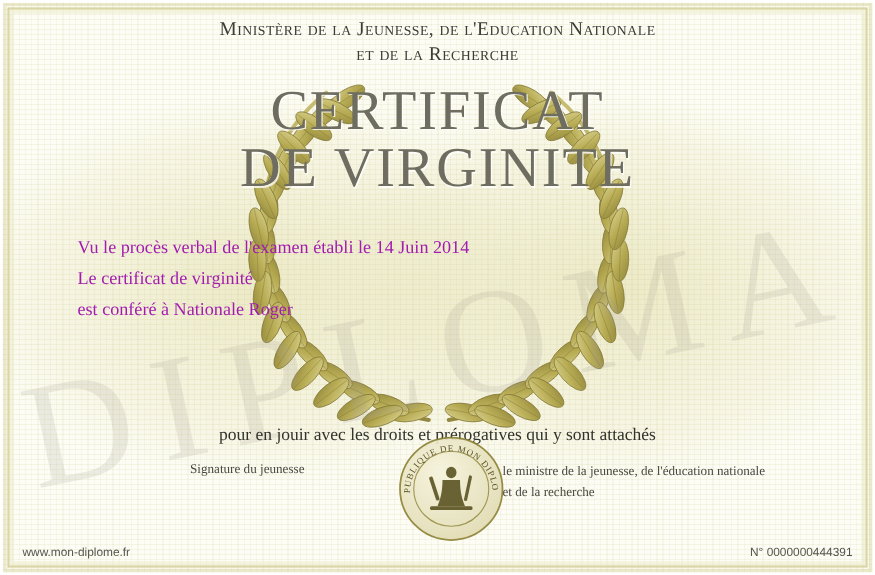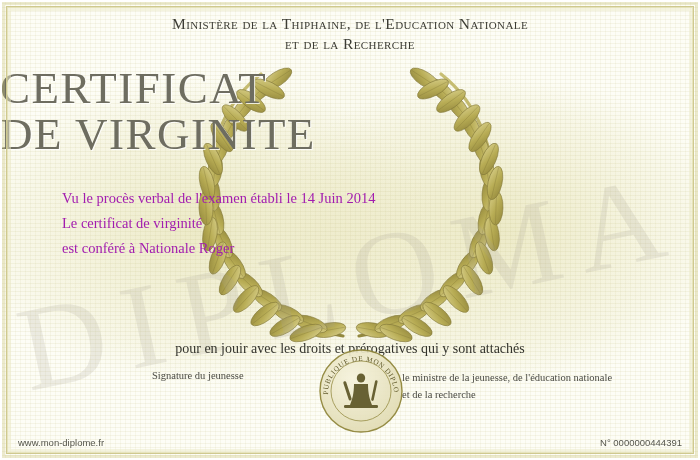--- a/index.html
+++ b/index.html
@@ -83,21 +83,21 @@
     font-size: 15.5px;
     letter-spacing: 0.4px;
     line-height: 1.28;
     color: #3c3c34;
   }
   .ministry .line2 { font-size: 15.5px; }
   .title {
     position: absolute;
     top: 66px;
     left: 0; right: 0;
-    text-align: left;
+    text-align: center;
     color: #6e6d60;
     font-size: 45px;
     line-height: 1.02;
     letter-spacing: 1.5px;
     text-shadow: 1px 1px 0 rgba(255,255,255,0.8);
   }
   .title .l2 { display: block; }
   .body-block {
     position: absolute;
     top: 186px;
@@ -248,21 +248,21 @@
       <use href="#leafShape" transform="translate(102,31) rotate(-33)"></use>
       <use href="#leafShape" transform="translate(94,41) rotate(27)"></use>
     </g>
   </svg>
 
   <div class="watermark">DIPLOMA</div>
 
   <div class="content">
 
     <div class="ministry">
-      <div class="line1">Ministère de la Thiphaine, de l'Education Nationale</div>
+      <div class="line1">Ministère de la Jeunesse, de l'Education Nationale</div>
       <div class="line2">et de la Recherche</div>
     </div>
 
     <div class="title">
       <span class="l1">CERTIFICAT</span>
       <span class="l2">DE VIRGINITE</span>
     </div>
 
     <div class="body-block">
       <div>Vu le procès verbal de l'examen établi le 14 Juin 2014</div>

